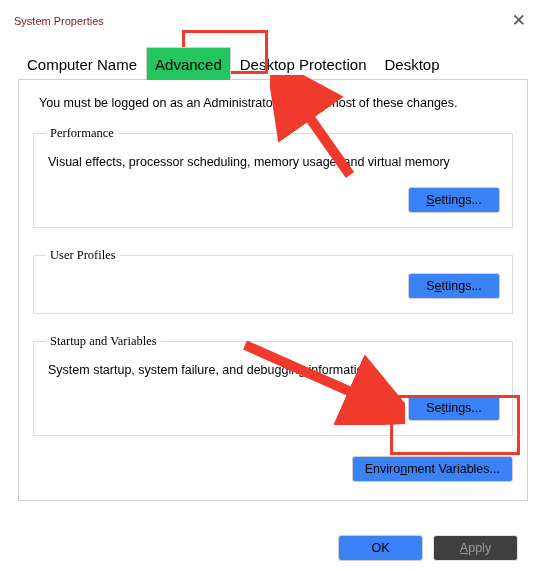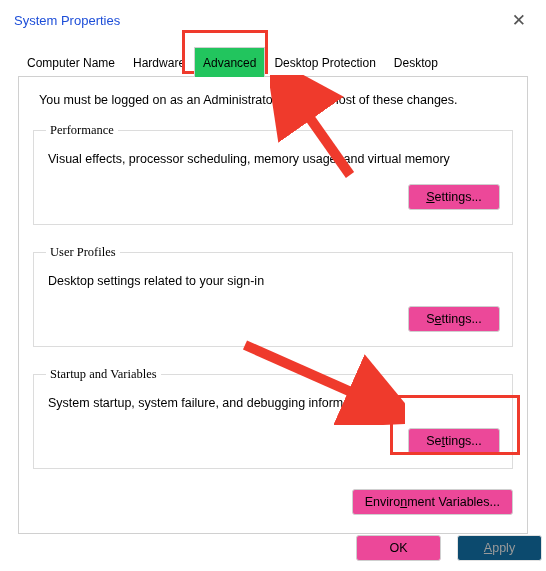--- a/index.html
+++ b/index.html
@@ -1,81 +1,79 @@
 <!DOCTYPE html>
 <html><head>
 <meta charset="utf-8">
 <style>
   * { box-sizing: border-box; font-family: 'Segoe UI', Tahoma, sans-serif; }
   body { margin: 0; background: #fff; width: 546px; height: 571px; overflow: hidden; position: relative; }
 
   .titlebar { display: flex; align-items: center; justify-content: space-between; padding: 8px 14px 6px 14px; }
-  .title { font-size: 13px; color: #1d4ed8; }
+  .title { font-size: 11px; color: #7f1d1d; }
   .close-x { font-size: 17px; color: #555; padding: 2px 6px; cursor: pointer; }
 
-  .tabs-row { display: flex; margin: 8px 18px 0 18px; font-size: 12px; color: #000; }
+  .tabs-row { display: flex; margin: 8px 18px 0 18px; font-size: 15px; color: #000; }
   .tab { padding: 8px 8px 7px 8px; border: 1px solid transparent; border-bottom: none; cursor: pointer; }
   .tab.active { border-color: #d0d0d0; background: #22c55e; position: relative; z-index: 2; }
 
   .tab-panel { border: 1px solid #d0d0d0; margin: 0 18px; padding: 14px 14px 18px 14px; font-size: 12.5px; color: #000; position: relative; top: -1px; }
 
   .intro { margin: 2px 0 16px 6px; }
 
   fieldset.group { border: 1px solid #dcdcdc; margin: 0 0 20px 0; padding: 10px 12px 14px 12px; position: relative; }
   fieldset.group legend { padding: 0 4px; font-size: 12.5px; font-family: Liberation Serif, serif; }
   .group-desc { margin: 4px 0 18px 2px; }
   .btn-row { text-align: right; }
 
-  .btn { display: inline-block; min-width: 92px; padding: 5px 12px; font-size: 12.5px; background: #ec4899; border: 1px solid #cfcfcf; border-radius: 3px; cursor: pointer; text-align: center; }
-  .btn.disabled { color: #9a9a9a; background: #0c4a6e; border-color: #e2e2e2; }
+  .btn { display: inline-block; min-width: 92px; padding: 5px 12px; font-size: 12.5px; background: #3b82f6; border: 1px solid #cfcfcf; border-radius: 3px; cursor: pointer; text-align: center; }
+  .btn.disabled { color: #9a9a9a; background: #404040; border-color: #e2e2e2; }
   .u { text-decoration: underline; }
 
   .envrow { text-align: right; margin-top: 12px; }
   .env-btn { min-width: 150px; }
 
-  .footer { position: absolute; bottom: 10px; right: 4px; display: flex; gap: 16px; }
+  .footer { position: absolute; bottom: 10px; right: 28px; display: flex; gap: 10px; }
   .footer .btn { min-width: 85px; }
 
   
   .redbox { position: absolute; border: 3px solid #ef3a2c; pointer-events: none; }
   .red-tab { left: 182px; top: 30px; width: 86px; height: 44px; }
   .red-settings { left: 390px; top: 395px; width: 130px; height: 60px; }
 
   .arrow-svg { position: absolute; pointer-events: none; }
 </style>
 </head>
 <body>
 
 <div class="titlebar">
   <span class="title">System Properties</span>
   <span class="close-x">✕</span>
 </div>
 
 <div class="tabs-row">
   <div class="tab">Computer Name</div>
-  <div class="tab">Hardware</div>
   <div class="tab active">Advanced</div>
   <div class="tab">Desktop Protection</div>
   <div class="tab">Desktop</div>
 </div>
 
 <div class="tab-panel">
   <div class="intro">You must be logged on as an Administrator to make most of these changes.</div>
 
   <fieldset class="group">
     <legend>Performance</legend>
     <div class="group-desc">Visual effects, processor scheduling, memory usage, and virtual memory</div>
     <div class="btn-row">
       <span class="btn"><span></span><span class="u">S</span><span>ettings...</span></span>
     </div>
   </fieldset>
 
   <fieldset class="group">
     <legend>User Profiles</legend>
-    <div class="group-desc">Desktop settings related to your sign-in</div>
     <div class="btn-row">
       <span class="btn"><span>S</span><span class="u">e</span><span>ttings...</span></span>
     </div>
   </fieldset>
 
   <fieldset class="group">
     <legend>Startup and Variables</legend>
     <div class="group-desc">System startup, system failure, and debugging information</div>
     <div class="btn-row">
       <span class="btn"><span>Se</span><span class="u">t</span><span>tings...</span></span>

